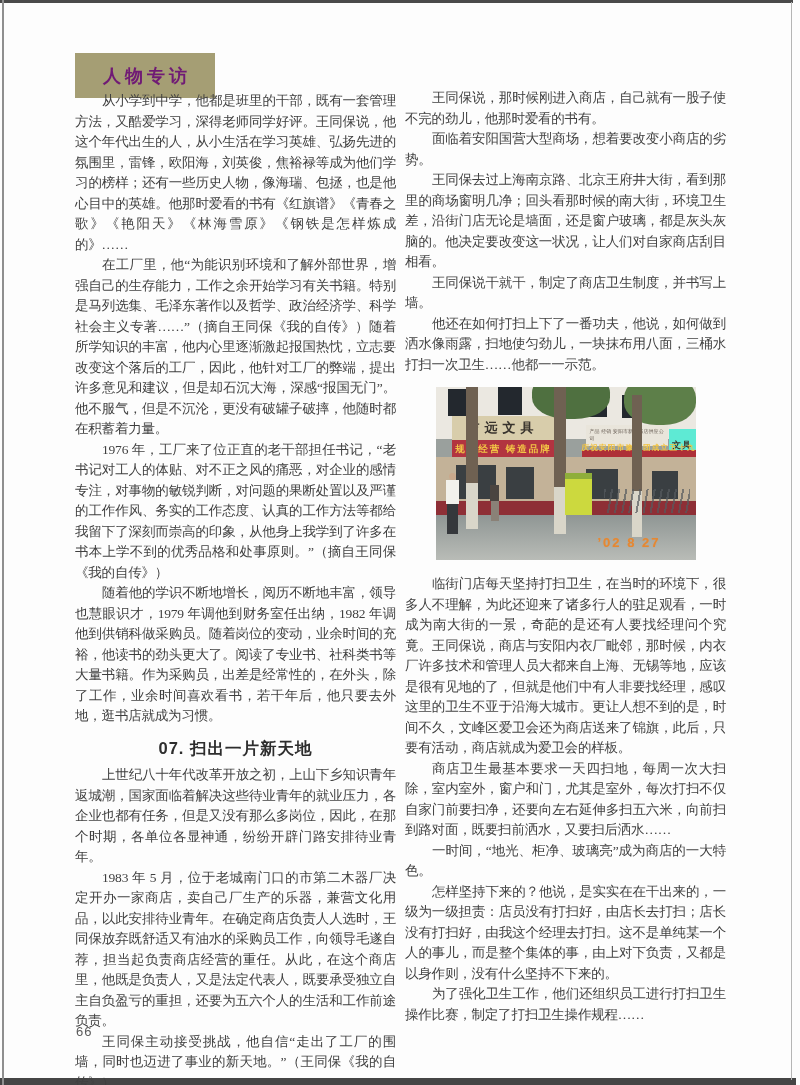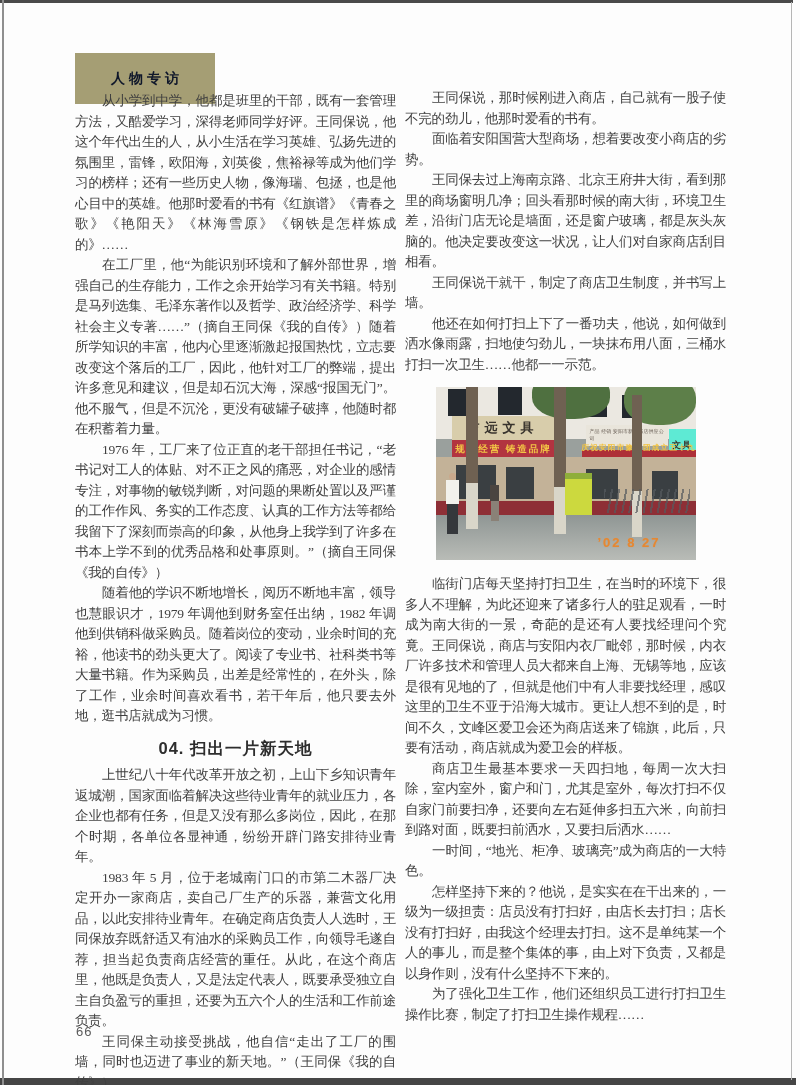--- a/index.html
+++ b/index.html
@@ -12,24 +12,24 @@
     color: #3f3f3f;
     overflow: hidden;
   }
   
   .edge-top    { position:absolute; left:0; top:0; width:793px; height:3px; background:#4a4a4a; }
   .edge-bottom { position:absolute; left:0; top:1078px; width:796px; height:7px; background:#454545; }
   .edge-left   { position:absolute; left:2px; top:0; width:2px; height:1085px; background:#8f8f8f; }
   .edge-right  { position:absolute; left:791px; top:2px; width:1px; height:1078px; background:#b5b5b5; }
 
   .badge {
-    position:absolute; left:75px; top:53px; width:140px; height:51px;
-    background:#a59e74; color:#0f172a;
+    position:absolute; left:75px; top:53px; width:140px; height:45px;
+    background:#a59e74; color:#701a75;
     font-family:"Liberation Sans","DejaVu Sans",sans-serif;
-    font-weight:bold; font-size:14px; letter-spacing:4px;
+    font-weight:bold; font-size:18px; letter-spacing:4px;
     display:flex; align-items:center; justify-content:center;
     text-indent:4px;
   }
 
   .col { position:absolute; width:321px; font-size:13.5px; line-height:20.5px;
          text-align:justify; text-justify:inter-ideograph; letter-spacing:-0.2px; }
   .col-left  { left:75px;  top:91px; }
   .col-right { left:405px; top:88px; }
   .col p { text-indent:2em; margin:0; }
 
@@ -111,21 +111,21 @@
 <div class="edge-left"></div>
 <div class="edge-right"></div>
 
 <div class="badge">人物专访</div>
 
 <div class="col col-left">
   <p>从小学到中学，他都是班里的干部，既有一套管理方法，又酷爱学习，深得老师同学好评。王同保说，他这个年代出生的人，从小生活在学习英雄、弘扬先进的氛围里，雷锋，欧阳海，刘英俊，焦裕禄等成为他们学习的榜样；还有一些历史人物，像海瑞、包拯，也是他心目中的英雄。他那时爱看的书有《红旗谱》《青春之歌》《艳阳天》《林海雪原》《钢铁是怎样炼成的》……</p>
   <p>在工厂里，他“为能识别环境和了解外部世界，增强自己的生存能力，工作之余开始学习有关书籍。特别是马列选集、毛泽东著作以及哲学、政治经济学、科学社会主义专著……”（摘自王同保《我的自传》）随着所学知识的丰富，他内心里逐渐激起报国热忱，立志要改变这个落后的工厂，因此，他针对工厂的弊端，提出许多意见和建议，但是却石沉大海，深感“报国无门”。他不服气，但是不沉沦，更没有破罐子破摔，他随时都在积蓄着力量。</p>
   <p>1976 年，工厂来了位正直的老干部担任书记，“老书记对工人的体贴、对不正之风的痛恶，对企业的感情专注，对事物的敏锐判断，对问题的果断处置以及严谨的工作作风、务实的工作态度、认真的工作方法等都给我留下了深刻而崇高的印象，从他身上我学到了许多在书本上学不到的优秀品格和处事原则。”（摘自王同保《我的自传》）</p>
   <p>随着他的学识不断地增长，阅历不断地丰富，领导也慧眼识才，1979 年调他到财务室任出纳，1982 年调他到供销科做采购员。随着岗位的变动，业余时间的充裕，他读书的劲头更大了。阅读了专业书、社科类书等大量书籍。作为采购员，出差是经常性的，在外头，除了工作，业余时间喜欢看书，若干年后，他只要去外地，逛书店就成为习惯。</p>
-  <p class="section-heading">04. 扫出一片新天地</p>
+  <p class="section-heading">07. 扫出一片新天地</p>
   <p>上世纪八十年代改革开放之初，上山下乡知识青年返城潮，国家面临着解决这些待业青年的就业压力，各企业也都有任务，但是又没有那么多岗位，因此，在那个时期，各单位各显神通，纷纷开辟门路安排待业青年。</p>
   <p>1983 年 5 月，位于老城南门口的市第二木器厂决定开办一家商店，卖自己厂生产的乐器，兼营文化用品，以此安排待业青年。在确定商店负责人人选时，王同保放弃既舒适又有油水的采购员工作，向领导毛遂自荐，担当起负责商店经营的重任。从此，在这个商店里，他既是负责人，又是法定代表人，既要承受独立自主自负盈亏的重担，还要为五六个人的生活和工作前途负责。</p>
   <p>王同保主动接受挑战，他自信“走出了工厂的围墙，同时也迈进了事业的新天地。”（王同保《我的自传》）</p>
 </div>
 
 <div class="col col-right">
   <p>王同保说，那时候刚进入商店，自己就有一股子使不完的劲儿，他那时爱看的书有。</p>
   <p>面临着安阳国营大型商场，想着要改变小商店的劣势。</p>
   <p>王同保去过上海南京路、北京王府井大街，看到那里的商场窗明几净；回头看那时候的南大街，环境卫生差，沿街门店无论是墙面，还是窗户玻璃，都是灰头灰脑的。他决定要改变这一状况，让人们对自家商店刮目相看。</p>
   <p>王同保说干就干，制定了商店卫生制度，并书写上墙。</p>

